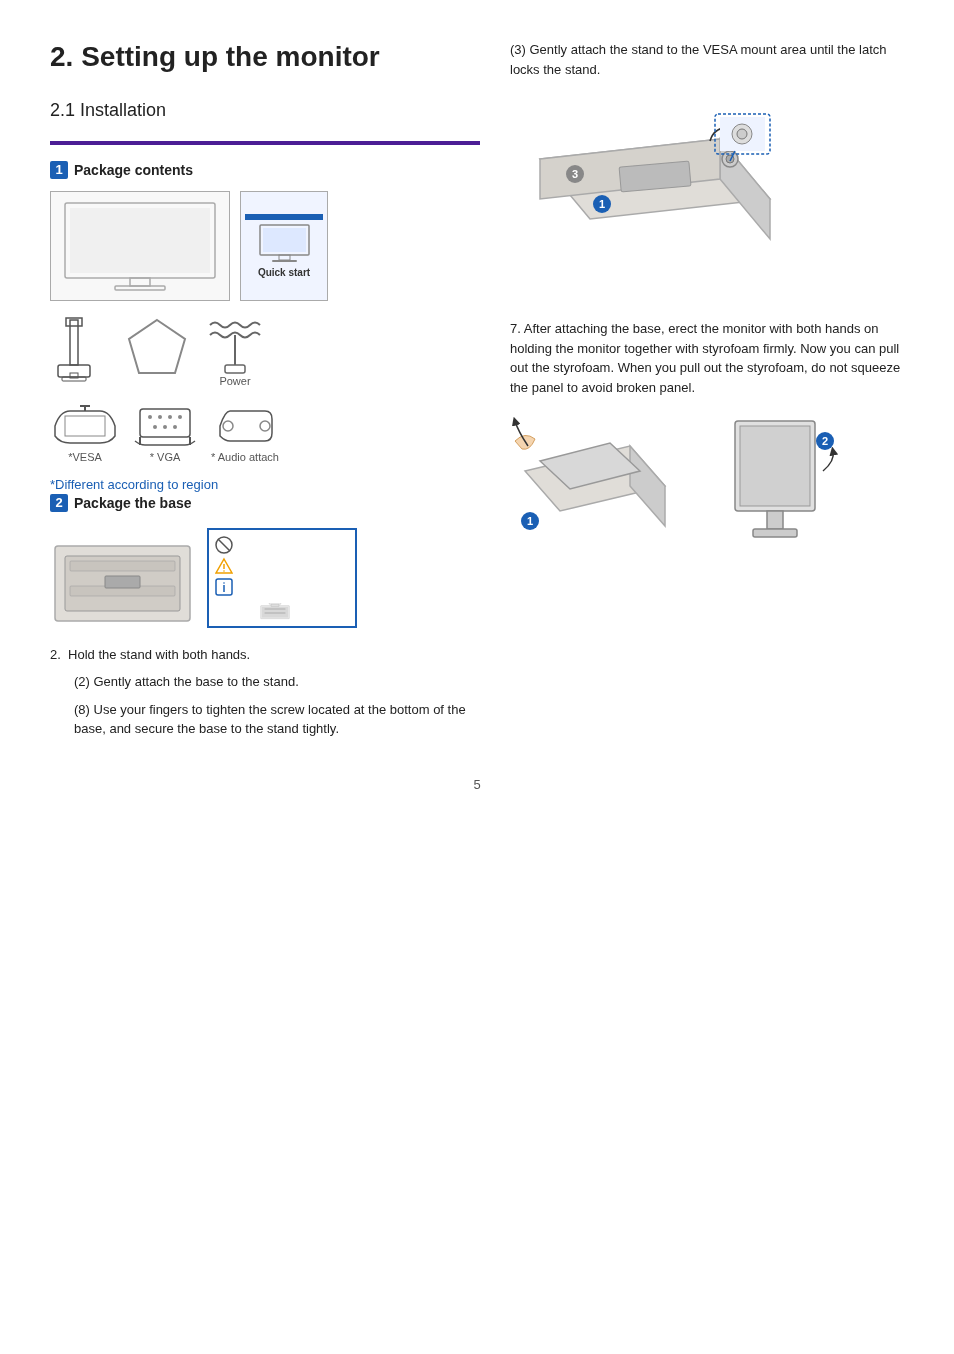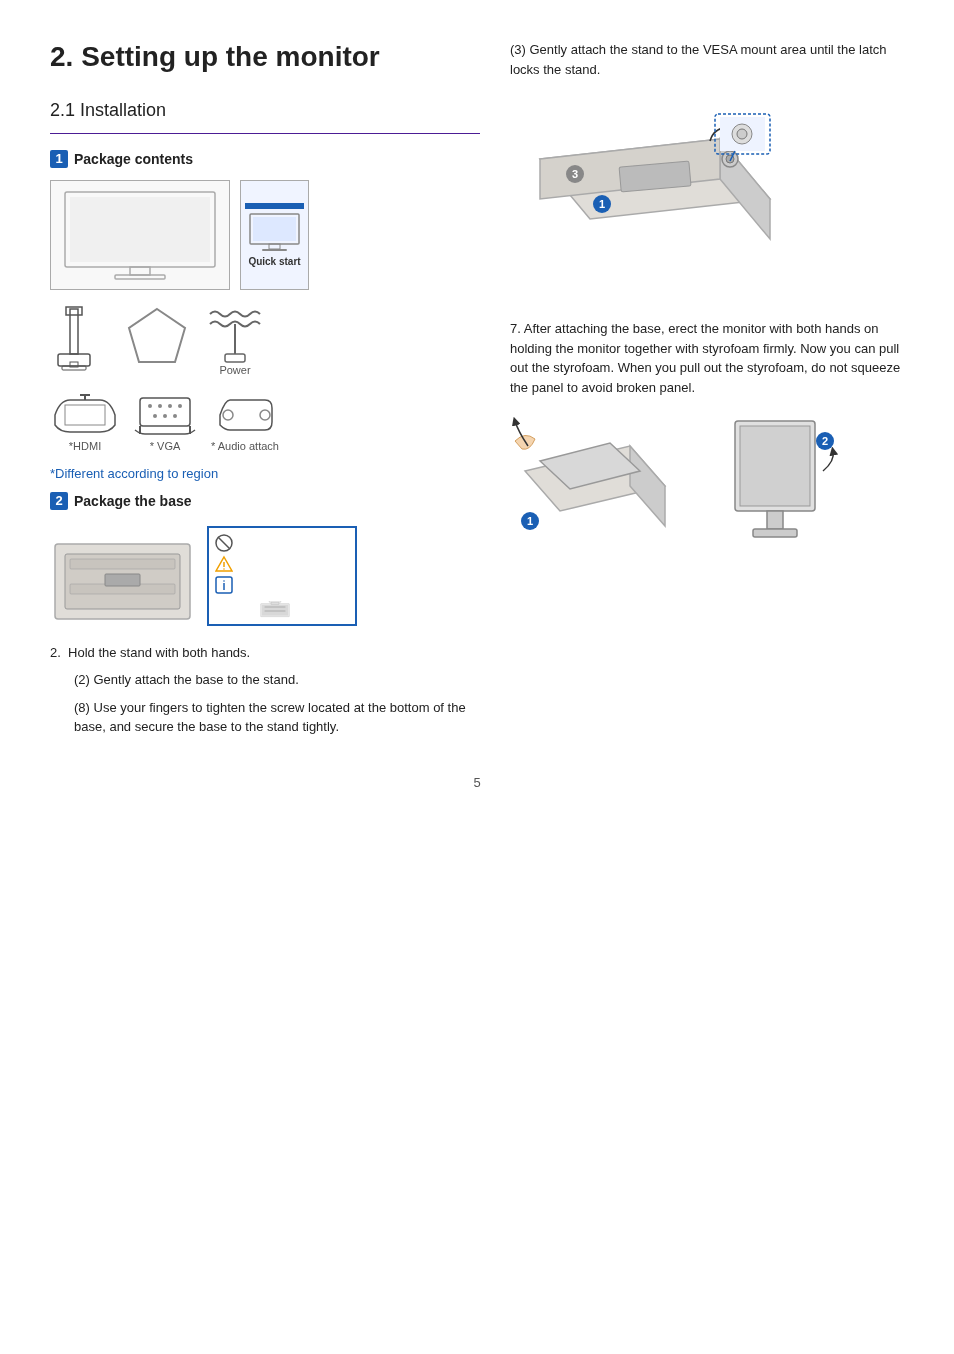--- a/index.html
+++ b/index.html
@@ -14,22 +14,22 @@
     }
     h1 {
       font-size: 28px;
       font-weight: bold;
       margin-bottom: 26px;
       line-height: 1.2;
     }
     h2 {
       font-size: 18px;
       font-weight: normal;
-      border-bottom: 1px solid #4c1d95;
-      padding-bottom: 12px;
+      border-bottom: 4px solid #4c1d95;
+      padding-bottom: 20px;
       margin-bottom: 16px;
     }
     .section-badge {
       display: inline-block;
       background: #1a5fb4;
       color: #fff;
       font-weight: bold;
       font-size: 13px;
       width: 18px;
       height: 18px;
@@ -72,42 +72,42 @@
     .monitor-box {
       width: 180px;
       height: 110px;
       border: 1px solid #aaa;
       background: #f8f8f8;
       display: flex;
       align-items: center;
       justify-content: center;
     }
     .quick-start-box {
-      width: 69px;
+      width: 88px;
       height: 110px;
       border: 1px solid #aaa;
       background: #f0f4ff;
       display: flex;
       flex-direction: column;
       align-items: center;
       justify-content: center;
       font-size: 10px;
       color: #333;
       padding: 4px;
     }
     .qs-brand {
       width: 100%;
       height: 6px;
       background: #1a5fb4;
       margin-bottom: 2px;
     }
     .region-note {
       color: #1a5fb4;
       font-size: 13px;
-      margin: 10px 0 11px 0;
+      margin: 10px 0 2px 0;
       font-weight: normal;
     }
     .img-row {
       display: flex;
       gap: 12px;
       align-items: center;
       margin: 14px 0;
     }
     .install-warning-box {
       width: 150px;
@@ -213,21 +213,21 @@
     </div>
 
     <div class="package-items">
       <div class="pkg-item">
         <svg width="70" height="50" viewBox="0 0 70 50">
           <path d="M5,25 Q10,10 20,10 L50,10 Q60,10 65,25 L65,35 Q60,42 50,42 L20,42 Q10,42 5,35 Z" fill="none" stroke="#555" stroke-width="1.5"></path>
           <rect x="15" y="15" width="40" height="20" fill="none" stroke="#888" stroke-width="1"></rect>
           <line x1="35" y1="10" x2="35" y2="5" stroke="#555" stroke-width="2"></line>
           <line x1="30" y1="5" x2="40" y2="5" stroke="#555" stroke-width="2"></line>
         </svg>
-        <span>*HDMI</span>
+        <span>*VESA</span>
       </div>
       <div class="pkg-item">
         <svg width="70" height="50" viewBox="0 0 70 50">
           <rect x="10" y="8" width="50" height="28" rx="3" fill="none" stroke="#555" stroke-width="1.5"></rect>
           <circle cx="20" cy="16" r="2" fill="#888"></circle>
           <circle cx="30" cy="16" r="2" fill="#888"></circle>
           <circle cx="40" cy="16" r="2" fill="#888"></circle>
           <circle cx="50" cy="16" r="2" fill="#888"></circle>
           <circle cx="25" cy="26" r="2" fill="#888"></circle>
           <circle cx="35" cy="26" r="2" fill="#888"></circle>

